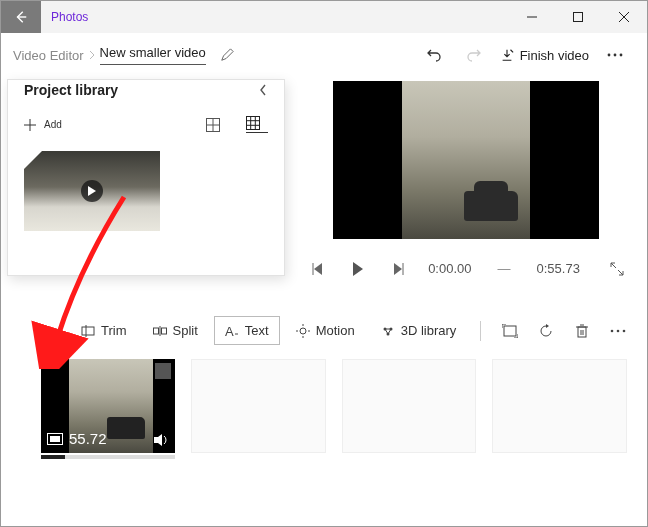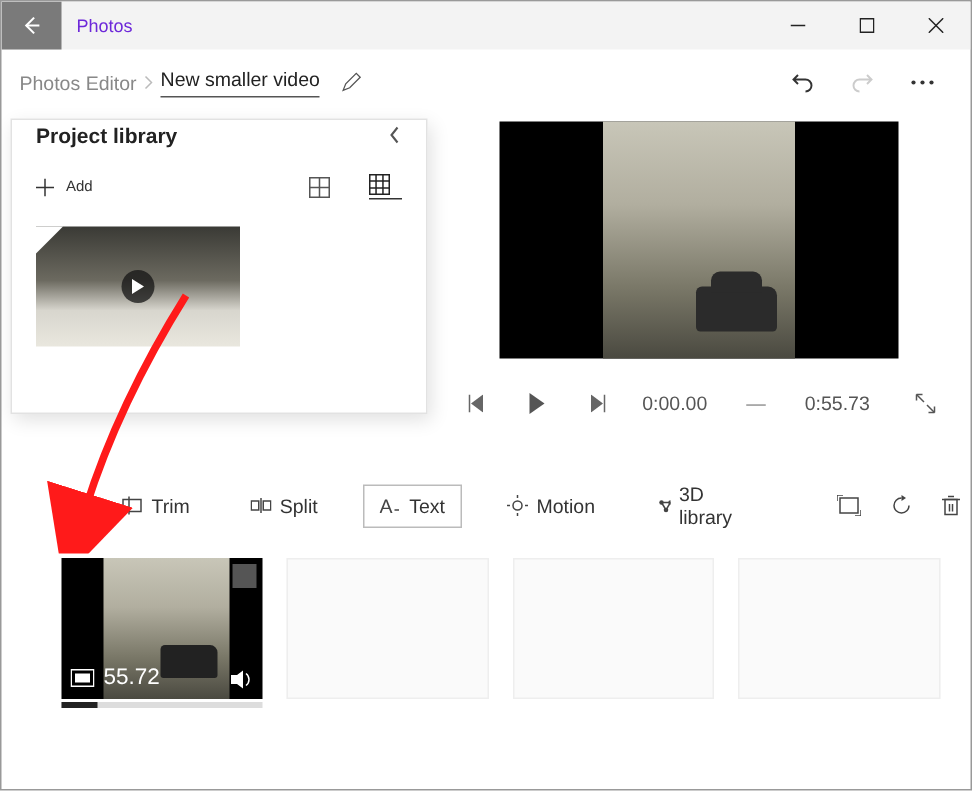--- a/index.html
+++ b/index.html
@@ -31,21 +31,21 @@
   .play-ov { position:absolute; top:50%; left:50%; transform:translate(-50%,-50%); width:22px; height:22px; border-radius:50%; background:rgba(20,20,20,0.75); display:flex; align-items:center; justify-content:center; color:#fff; }
   .preview-area { flex: 1; padding-top: 4px; }
   .preview-frame { width: 266px; height: 158px; background:#000; margin: 0 auto; display:flex; justify-content:center; position:relative; }
   .preview-img { width: 128px; height: 158px; background: linear-gradient(180deg,#c8c6b8 0%, #b1ae9f 35%, #7a7868 70%, #4a4940 100%); position:relative; }
   .car { position:absolute; bottom:18px; right:12px; width:54px; height:30px; background:#2b2b2b; border-radius:4px 6px 3px 3px; }
   .car::after{content:"";position:absolute;top:-10px;left:10px;width:34px;height:14px;background:#2b2b2b;border-radius:6px 6px 0 0;}
   .playback { display:flex; align-items:center; justify-content:center; gap:20px; margin-top:22px; color:#555; font-size:13px;}
   .pb-btn { width:20px; display:flex; justify-content:center; color:#555;}
   .time-sep { margin: 0 6px; color:#888;}
   .fs { margin-left:10px; color:#555;}
-  .toolbar { display:flex; align-items:center; gap:20px; margin: 40px 0 0 70px; font-size:13px; color:#333; }
+  .toolbar { display:flex; align-items:center; gap:6px; margin: 40px 0 0 70px; font-size:13px; color:#333; }
   .tool { display:flex; align-items:center; gap:6px; padding:6px 10px; }
   .tool.sel { border:1px solid #bbb; }
   .tool-divider { width:1px; height:20px; background:#ccc; margin:0 8px;}
   .tool-icon { width:30px; display:flex; justify-content:center; color:#444;}
   .storyboard { display:flex; gap:16px; padding:14px 20px 12px 40px; }
   .clip { width:140px; height:94px; background:#fafafa; border:1px solid #eee; position:relative; }
   .clip.filled { background:#000; border:none; }
   .clip.filled .clip-img { position:absolute; top:0; left:28px; width:84px; height:94px; background:linear-gradient(180deg,#c8c6b8 0%, #b1ae9f 35%, #7a7868 70%, #4a4940 100%);}
   .clip.filled .clip-img::after{content:"";position:absolute;bottom:14px;right:8px;width:38px;height:22px;background:#222;border-radius:3px 5px 2px 2px;}
   .clip-dur { position:absolute; left:6px; bottom:6px; color:#fff; font-size:15px; display:flex; align-items:center; gap:6px;}
@@ -81,21 +81,21 @@
     <div class="win-btn">
         <svg width="10" height="10">
           <line x1="0" y1="0" x2="10" y2="10" stroke="#222"></line>
           <line x1="10" y1="0" x2="0" y2="10" stroke="#222"></line>
         </svg>
       </div>
   </div>
 </div>
 
 <div class="subbar">
-  <span class="crumb">Photos Editor</span>
+  <span class="crumb">Video Editor</span>
   <span class="sep">
     <svg width="8" height="10">
         <path d="M2 1 L6 5 L2 9" stroke="#bbb" fill="none"></path>
       </svg>
   </span>
   <span class="project-name">New smaller video</span>
   <span class="edit-name">
     <svg width="14" height="14" viewBox="0 0 16 16">
         <path d="M2 14 L4 9 L12 1 L15 4 L7 12 Z" stroke="#555" fill="none"></path>
       </svg>
@@ -103,20 +103,26 @@
   <div class="sub-spacer"></div>
   <div class="sub-action">
     <svg width="16" height="16" viewBox="0 0 16 16">
         <path d="M5 3 L2 6 L5 9 M2 6 H10 A4 4 0 0 1 10 14" stroke="#333" fill="none" stroke-width="1.3"></path>
       </svg>
   </div>
   <div class="sub-action dis">
     <svg width="16" height="16" viewBox="0 0 16 16">
         <path d="M11 3 L14 6 L11 9 M14 6 H6 A4 4 0 0 0 6 14" stroke="#ccc" fill="none" stroke-width="1.3"></path>
       </svg>
+  </div>
+  <div class="finish">
+    <svg width="14" height="14" viewBox="0 0 16 16">
+        <path d="M3 14 H13 M8 2 V10 M5 7 L8 10 L11 7 M12 2 L15 5" stroke="#222" fill="none" stroke-width="1.3"></path>
+      </svg>
+    <span>Finish video</span>
   </div>
   <div class="sub-action">
     <svg width="16" height="4">
         <circle cx="2" cy="2" r="1.4" fill="#333"></circle>
         <circle cx="8" cy="2" r="1.4" fill="#333"></circle>
         <circle cx="14" cy="2" r="1.4" fill="#333"></circle>
       </svg>
   </div>
 </div>
 

